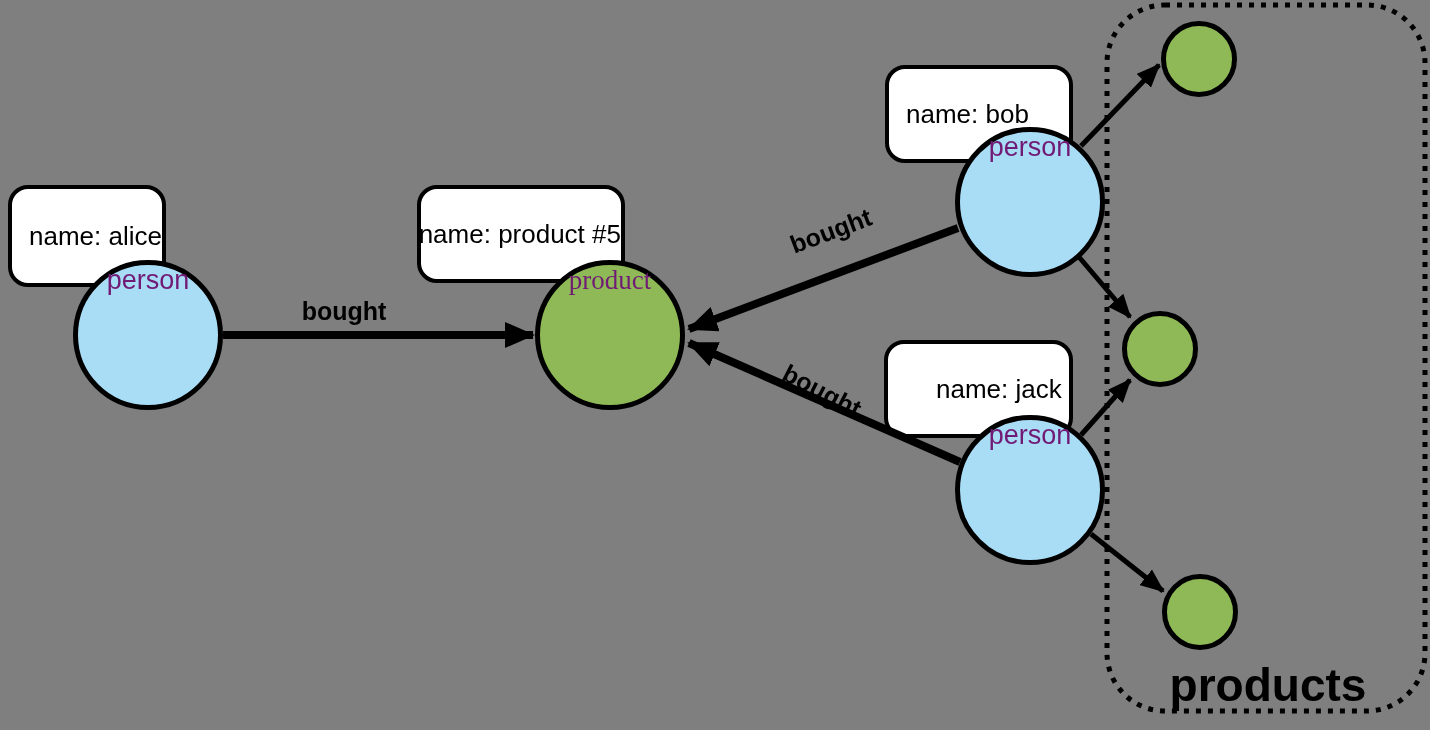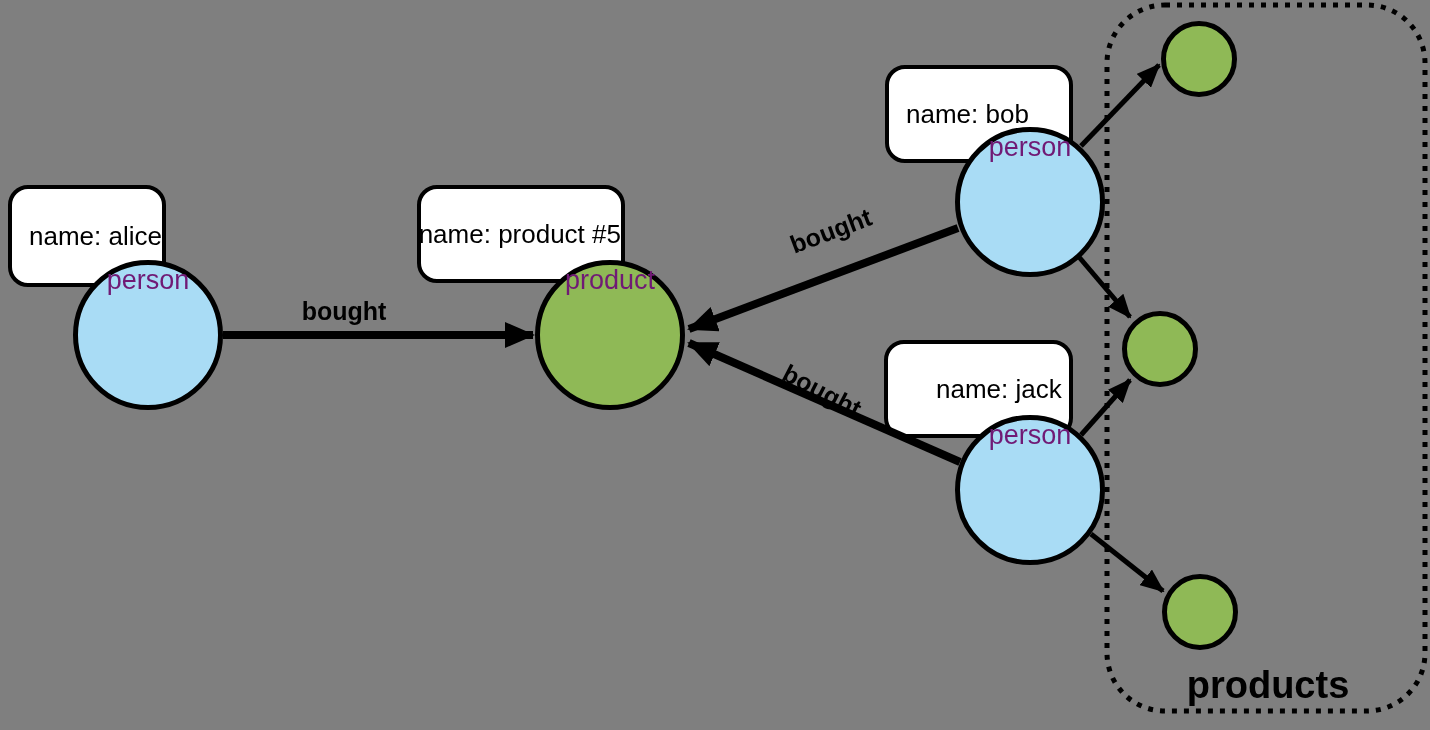--- a/index.html
+++ b/index.html
@@ -44,41 +44,41 @@
     z-index: 3;
     border: 5px solid var(--stroke, #000);
     border-radius: 50%;
     box-sizing: border-box;
     display: flex;
     justify-content: center;
     font-size: 27px;
     color: #701a75;
   }
   .node.person  { background: var(--person, #a9dcf5); width: 150px; height: 150px; }
-  .node.product { background: var(--product, #8fb956); width: 150px; height: 150px; }
+  .node.product { background: var(--product, #8fb956); width: 150px; height: 150px; font-family: Liberation Serif, serif; }
   .node.anon-product { background: var(--product, #8fb956); width: 76px; height: 76px; }
 
   
   .edge-label {
     position: absolute;
     z-index: 4;
     font-size: 25px;
     font-weight: bold;
     color: #000;
     white-space: nowrap;
     transform: translate(-50%, -50%);
   }
   .edge-label.rot-bob  { transform: translate(-50%, -50%) rotate(-20.5deg); }
   .edge-label.rot-jack { transform: translate(-50%, -50%) rotate(27.5deg); }
 
   
   .group-label {
     position: absolute;
     z-index: 2;
-    font-size: 38px;
+    font-size: 46px;
     font-weight: bold;
     color: #000;
     white-space: nowrap;
     transform: translate(-50%, -50%);
   }
 
   
   .edge-line      { stroke: var(--stroke, #000); fill: none; }
   .edge-line.big  { stroke-width: 8px; }
   .edge-line.small{ stroke-width: 5px; }

